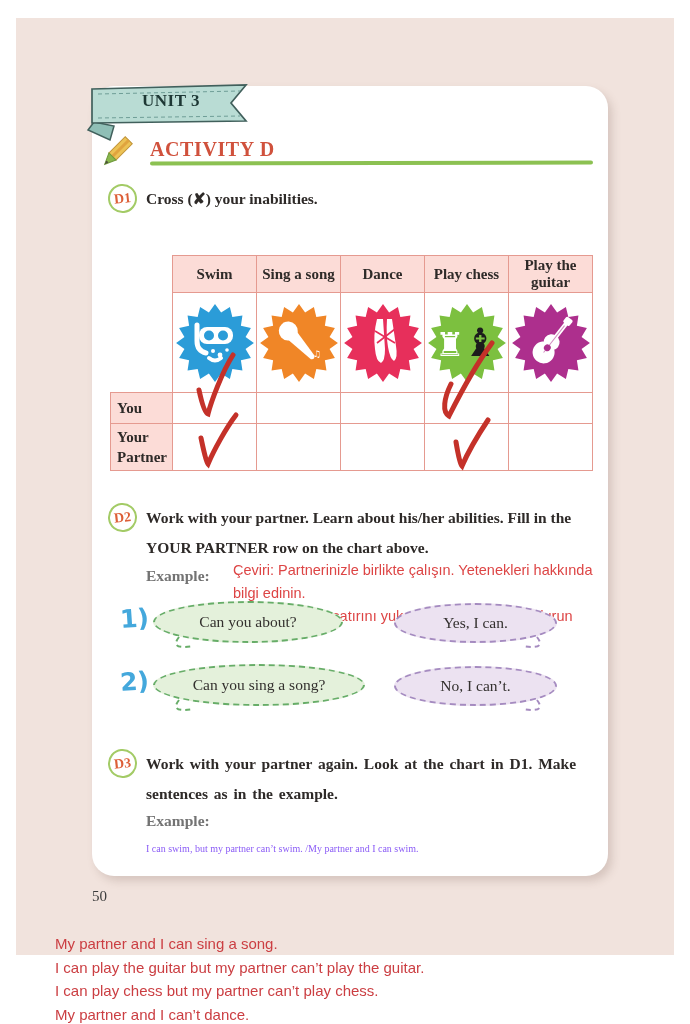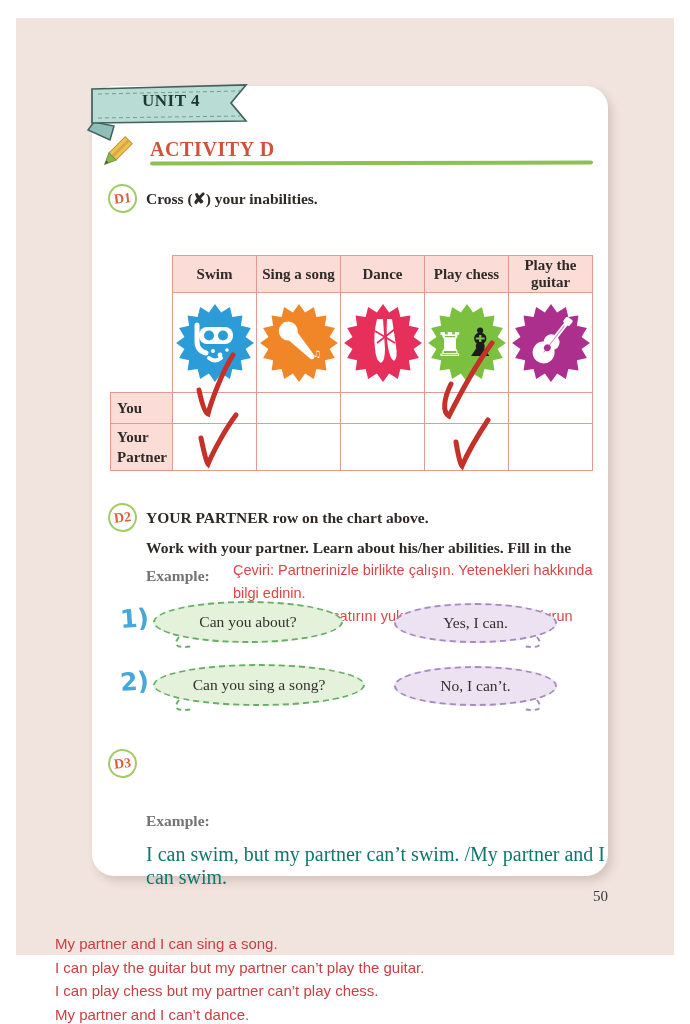--- a/index.html
+++ b/index.html
@@ -79,27 +79,27 @@
     font-size:25px; font-weight:bold; color:#44a8dc; transform:rotate(-4deg); }
   .bubble {
     position:absolute; border-radius:50%;
     display:flex; align-items:center; justify-content:center;
     font-size:15.5px; color:#33302e;
   }
   .bubble-green { background:#e4f1db; border:2px dashed #67ad68; }
   .bubble-purple { background:#ece2f1; border:2px dashed #a58bc0; }
   .tail { position:absolute; overflow:visible; }
 
-  #page-number-wrap { left:92px; top:888px; width:516px; text-align:right;
+  #page-number-wrap { left:92px; top:888px; width:516px; text-align:left;
     font-size:15px; color:#3c3c3c; }
 
   .answers { font-family:"Liberation Sans","DejaVu Sans",sans-serif;
     font-size:15px; color:#cb3e42; line-height:23.5px; }
   #defs-svg { position:absolute; width:0; height:0; }
-  .plain { font-size:20px; color:#0f766e; }
+  .plain { font-size:10px; color:#8b5cf6; }
 </style>
 </head>
 <body>
 
 <svg id="defs-svg" aria-hidden="true">
   <defs>
     <polygon id="burst" points="71,36 63.5,41.5 68.3,49.4 59.3,51.6 60.7,60.7 51.6,59.3 49.4,68.3 41.5,63.5 36,71 30.5,63.5 22.6,68.3 20.4,59.3 11.3,60.7 12.7,51.6 3.7,49.4 8.5,41.5 1,36 8.5,30.5 3.7,22.6 12.7,20.4 11.3,11.3 20.4,12.7 22.6,3.7 30.5,8.5 36,1 41.5,8.5 49.4,3.7 51.6,12.7 60.7,11.3 59.3,20.4 68.3,22.6 63.5,30.5"></polygon>
   </defs>
 </svg>
 
@@ -107,21 +107,21 @@
 
   <div id="backdrop" class="abs"></div>
   <div id="card" class="abs"></div>
 
   <svg id="banner-svg" class="abs" width="172" height="62">
     <polygon points="10,40 30,44 26,58 4,48" fill="#8fbfb6" stroke="#41605c" stroke-width="1.5"></polygon>
     <polygon points="8,7 162,3 147,21 162,39 8,41" fill="#b9dcd4" stroke="#41605c" stroke-width="1.7"></polygon>
     <polyline points="14,12 156,9" fill="none" stroke="#6f9e97" stroke-width="1" stroke-dasharray="4,3"></polyline>
     <polyline points="14,36 156,34" fill="none" stroke="#6f9e97" stroke-width="1" stroke-dasharray="4,3"></polyline>
   </svg>
-  <div id="banner-label" class="abs">UNIT 4</div>
+  <div id="banner-label" class="abs">UNIT 3</div>
 
   <svg id="pencil-svg" class="abs" width="40" height="42">
     <g transform="rotate(45 20 20)">
       <rect x="15" y="2" width="10" height="23" fill="#ecบ255"></rect>
       <rect x="15" y="2" width="10" height="23" fill="#ecc255" stroke="#c79a3e" stroke-width="1"></rect>
       <rect x="18.5" y="2" width="3" height="23" fill="#e0a43e"></rect>
       <polygon points="15,25 25,25 20,36" fill="#8ab84e" stroke="#6f9a3c" stroke-width="1"></polygon>
       <polygon points="18.5,32 21.5,32 20,36" fill="#4c513c"></polygon>
     </g>
   </svg>
@@ -244,22 +244,22 @@
   </svg>
   <svg class="abs check-svg" style="left:192px; top:410px;" width="48" height="60">
     <path d="M9,28 C12,42 14,52 16,54 C22,40 34,18 44,5" fill="none" stroke="#c43129" stroke-width="5" stroke-linecap="round"></path>
   </svg>
   <svg class="abs check-svg" style="left:448px; top:416px;" width="44" height="56">
     <path d="M8,26 C10,38 12,48 14,50 C20,36 32,16 40,4" fill="none" stroke="#c43129" stroke-width="5" stroke-linecap="round"></path>
   </svg>
 
   <div class="abs d-badge" style="left:108px; top:503px;">D2</div>
   <div class="abs instr" style="left:146px; top:503px; width:452px;">
+    <div>Work with your partner. Learn about his/her abilities. Fill in the</div>
     <div>YOUR PARTNER row on the chart above.</div>
-    <div>Work with your partner. Learn about his/her abilities. Fill in the</div>
   </div>
   <div class="abs example-label" style="left:146px; top:567px;">Example:</div>
   <div class="abs translation" style="left:233px; top:559px; width:380px;">
     <div>Çeviri: Partnerinizle birlikte çalışın. Yetenekleri hakkında bilgi edinin.</div>
     <div>PARTNERİNİZ satırını yukarıdaki çizelgede doldurun</div>
   </div>
 
   <div class="abs dlg-number" style="left:120px; top:604px;">1)</div>
   <div class="abs bubble bubble-green" style="left:153px; top:601px; width:190px; height:42px;">
     <span>Can you about?</span>
@@ -282,20 +282,24 @@
     </svg>
   </div>
   <div class="abs bubble bubble-purple" style="left:394px; top:666px; width:163px; height:40px;">
     <span>No, I can’t.</span>
     <svg class="tail" style="right:10px; bottom:-13px;" width="28" height="18">
       <path d="M20,1 Q30,14 6,10" fill="none" stroke="#a58bc0" stroke-width="2" stroke-dasharray="5,4"></path>
     </svg>
   </div>
 
   <div class="abs d-badge" style="left:108px; top:749px;">D3</div>
+  <div class="abs instr" style="left:146px; top:749px; width:452px; word-spacing:2px;">
+    <div>Work with your partner again. Look at the chart in D1. Make</div>
+    <div>sentences as in the example.</div>
+  </div>
   <div class="abs example-label" style="left:146px; top:812px;">Example:</div>
   <div class="abs plain" style="left:146px; top:843px; width:460px;">I can swim, but my partner can’t swim. /My partner and I can swim.</div>
 
   <div id="page-number-wrap" class="abs">50</div>
 
   <div class="abs answers" style="left:55px; top:932px; width:560px;">
     <div>My partner and I can sing a song.</div>
     <div>I can play the guitar but my partner can’t play the guitar.</div>
     <div>I can play chess but my partner can’t play chess.</div>
     <div>My partner and I can’t dance.</div>

